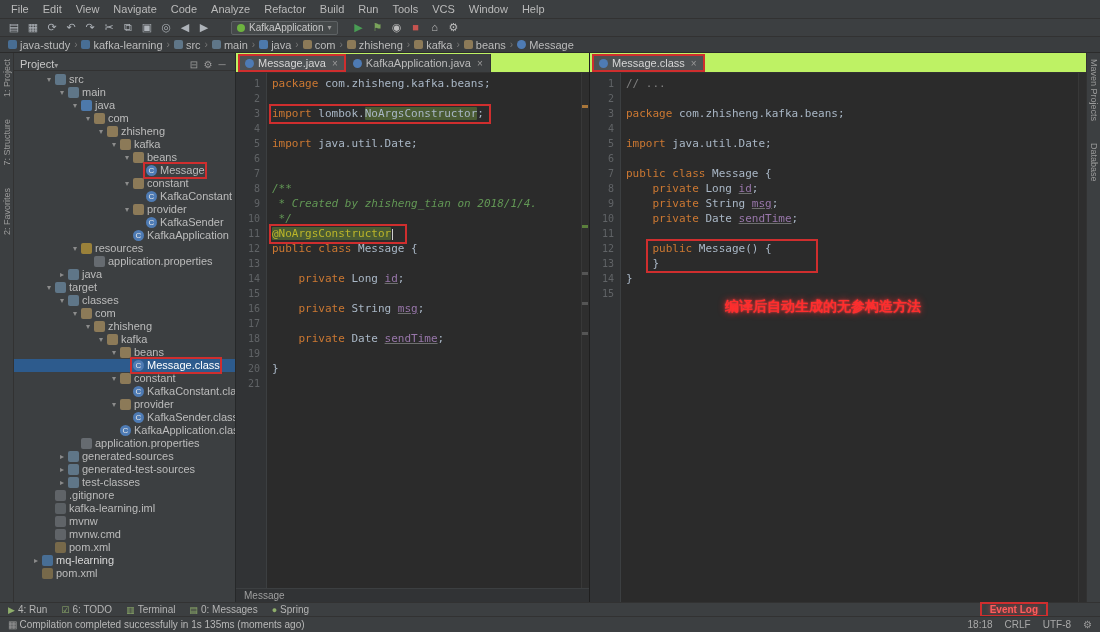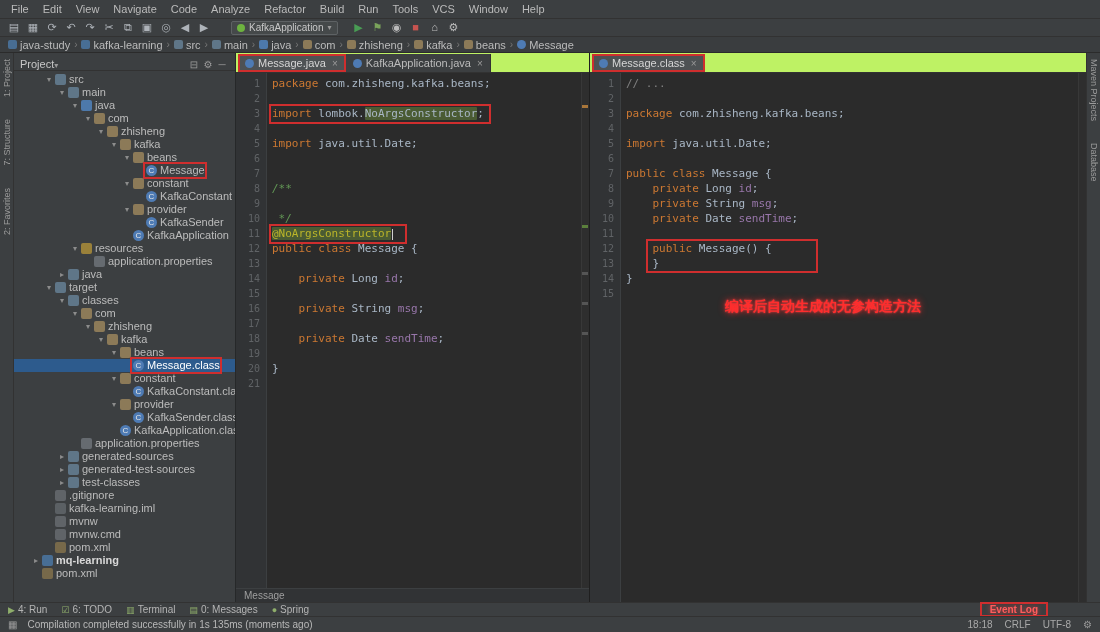--- a/index.html
+++ b/index.html
@@ -30,21 +30,21 @@
 
   
   .project-panel{width:222px;background:#3c3f41;border-right:1px solid #262829;display:flex;flex-direction:column}
   .panel-header{height:18px;display:flex;align-items:flex-end;padding:0 6px;border-bottom:1px solid #323232;flex:0 0 auto}
   .panel-title{color:#c8c8c8}
   .panel-header .spacer{flex:1}
   .ph-icon{color:#9b9b9b;font-size:10px;width:14px;text-align:center;cursor:default}
   .project-tree{flex:1;overflow:hidden;padding-top:2px}
   .tree-row{height:13px;line-height:13px;display:flex;align-items:center;white-space:nowrap;font-size:11px;color:#bcbcbc;cursor:default}
   .tree-row.selected{background:#2d5b8d;color:#ffffff}
-  .tree-row.bold .tree-label{font-weight:bold;color:#d8d8d8}
+  .tree-row.bold .tree-label{font-weight:normal;color:#d8d8d8}
   .tree-arrow{width:10px;flex:0 0 auto;color:#8c8c8c;font-size:8px;text-align:center}
   .row-inner{display:inline-flex;align-items:center}
   .row-inner.redbox{outline:2px solid #cf2e2e}
   .t-ic{width:11px;height:11px;margin:0 3px 0 1px;border-radius:2px;font-size:8px;line-height:11px;text-align:center;color:#e6e6e6;display:inline-block;flex:0 0 auto}
   .ic-folder{background:#5f7688}.ic-src{background:#4d79ab}.ic-res{background:#9a813a}
   .ic-package{background:#8c7a58}.ic-class{background:#4e7bb4;border-radius:50%}
   .ic-props{background:#666b70}.ic-xml{background:#77694a}.ic-file{background:#606468}
   .ic-iml{background:#5b6064}.ic-module{background:#486e94}
 
   
@@ -56,21 +56,21 @@
   .tab.active{background:#4e5254;color:#d6d6d6}
   .tab.redbox-tab{outline:2px solid #cf2e2e;outline-offset:-2px}
   .tab-close{color:#9a9a9a;font-size:10px;margin-left:2px}
   .code-area{position:relative;flex:1;overflow:hidden;font-family:"DejaVu Sans Mono",monospace;font-size:11px;padding-top:3px;
     background:linear-gradient(to right,#313335 0,#313335 30px,#3c3f41 30px,#3c3f41 31px,#2b2b2b 31px)}
   .code-line{display:flex;height:15px;line-height:15px;white-space:pre}
   .ln{width:30px;flex:0 0 auto;text-align:right;padding-right:6px;color:#606366;font-size:10px}
   .lc{padding-left:6px;white-space:pre}
   .tk-k{color:#cc7832}.tk-p{color:#a9b7c6}.tk-c{color:#808080}
   .tk-d{color:#629755;font-style:italic}.tk-a{color:#bbb529}
-  .tk-f{color:#9876aa;text-decoration-color:#6f6f6f}
+  .tk-f{color:#9876aa;text-decoration:underline;text-decoration-color:#6f6f6f}
   .hl{background:#4a5b33;border-radius:1px}
   .caret{display:inline-block;width:1px;height:11px;background:#d0d0d0;vertical-align:middle;margin-left:1px}
   .hl-box{position:absolute;border:2px solid #cf2e2e;pointer-events:none}
   .box-import{left:33px;top:31px;width:222px;height:20px}
   .box-annotation{left:33px;top:151px;width:138px;height:20px}
   .box-ctor{left:56px;top:166px;width:172px;height:34px}
   .decompile-note{position:absolute;left:135px;top:225px;color:#ff2d2d;font-weight:bold;font-size:14px;
     font-family:"DejaVu Sans",sans-serif;text-shadow:0 0 7px rgba(255,40,40,.95),0 0 2px rgba(255,90,90,.9);white-space:nowrap}
   .scroll-strip{position:absolute;right:0;top:0;bottom:0;width:8px;background:#2e2e2e;border-left:1px solid #383838}
   .mark{position:absolute;right:1px;width:6px;height:3px;background:#555}
@@ -78,21 +78,21 @@
   .mk3{top:199px}.mk4{top:229px}.mk5{top:259px}
   .editor-footer{height:14px;background:#313335;border-top:1px solid #3c3f41;display:flex;align-items:center;padding:0 8px;font-size:10px;color:#9f9f9f;flex:0 0 auto}
 
   
   .bottom-bar{height:14px;background:#3c3f41;border-top:1px solid #323232;display:flex;align-items:center;padding:0 8px;font-size:10px;gap:14px}
   .bb-item{display:inline-flex;align-items:center;gap:3px;color:#b5b5b5;cursor:default}
   .bb-icon{font-size:9px;color:#8fae6b}
   .event-log{margin-left:auto;margin-right:46px;outline:2px solid #cf2e2e;padding:0 8px;color:#ff5d5d;font-weight:bold;
     text-shadow:0 0 5px rgba(255,60,60,.8)}
   .status-bar{height:16px;background:#3c3f41;border-top:1px solid #323232;display:flex;align-items:center;padding:0 8px;font-size:10px;color:#b8b8b8}
-  .status-msg{flex:1;margin-left:10px}
+  .status-msg{flex:1;margin-left:2px}
   .status-right{display:flex;gap:12px;align-items:center;color:#a9a9a9}
   .sb-icon{color:#9b9b9b}
 </style>
 </head>
 <body>
 
 <div id="app">
 
   <div class="menu-bar">
       <span class="menu-item">File</span>
@@ -503,21 +503,21 @@
       <div class="code-area">
         <div>
             <div class="code-line"><span class="ln">1</span><span class="lc"><span class="tk-k">package</span><span class="tk-p"> com.zhisheng.kafka.beans;</span></span></div>
             <div class="code-line"><span class="ln">2</span><span class="lc"></span></div>
             <div class="code-line"><span class="ln">3</span><span class="lc"><span class="tk-k">import</span><span class="tk-p"> lombok.</span><span class="tk-p hl">NoArgsConstructor</span><span class="tk-p">;</span></span></div>
             <div class="code-line"><span class="ln">4</span><span class="lc"></span></div>
             <div class="code-line"><span class="ln">5</span><span class="lc"><span class="tk-k">import</span><span class="tk-p"> java.util.Date;</span></span></div>
             <div class="code-line"><span class="ln">6</span><span class="lc"></span></div>
             <div class="code-line"><span class="ln">7</span><span class="lc"></span></div>
             <div class="code-line"><span class="ln">8</span><span class="lc"><span class="tk-d">/**</span></span></div>
-            <div class="code-line"><span class="ln">9</span></div>
+            <div class="code-line"><span class="ln">9</span><span class="lc"><span class="tk-d"> * Created by zhisheng_tian on 2018/1/4.</span></span></div>
             <div class="code-line"><span class="ln">10</span><span class="lc"><span class="tk-d"> */</span></span></div>
             <div class="code-line"><span class="ln">11</span><span class="lc"><span class="tk-a hl">@NoArgsConstructor</span><span class="caret"></span></span></div>
             <div class="code-line"><span class="ln">12</span><span class="lc"><span class="tk-k">public class</span><span class="tk-p"> Message {</span></span></div>
             <div class="code-line"><span class="ln">13</span><span class="lc"></span></div>
             <div class="code-line"><span class="ln">14</span><span class="lc"><span class="tk-p">    </span><span class="tk-k">private</span><span class="tk-p"> Long </span><span class="tk-f">id</span><span class="tk-p">;</span></span></div>
             <div class="code-line"><span class="ln">15</span><span class="lc"></span></div>
             <div class="code-line"><span class="ln">16</span><span class="lc"><span class="tk-p">    </span><span class="tk-k">private</span><span class="tk-p"> String </span><span class="tk-f">msg</span><span class="tk-p">;</span></span></div>
             <div class="code-line"><span class="ln">17</span><span class="lc"></span></div>
             <div class="code-line"><span class="ln">18</span><span class="lc"><span class="tk-p">    </span><span class="tk-k">private</span><span class="tk-p"> Date </span><span class="tk-f">sendTime</span><span class="tk-p">;</span></span></div>
             <div class="code-line"><span class="ln">19</span><span class="lc"></span></div>

